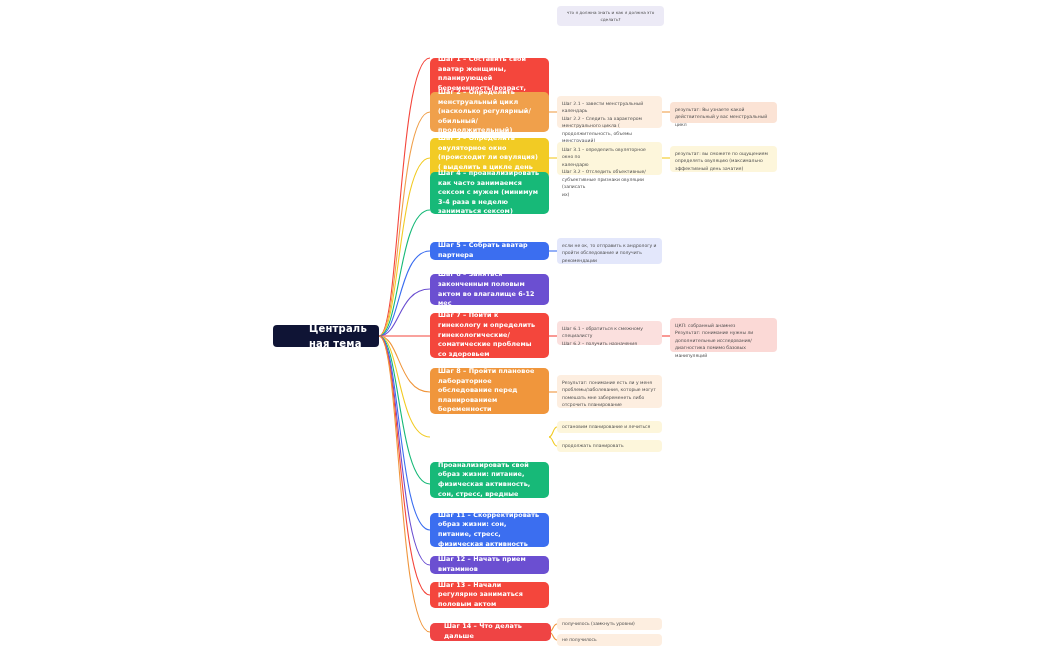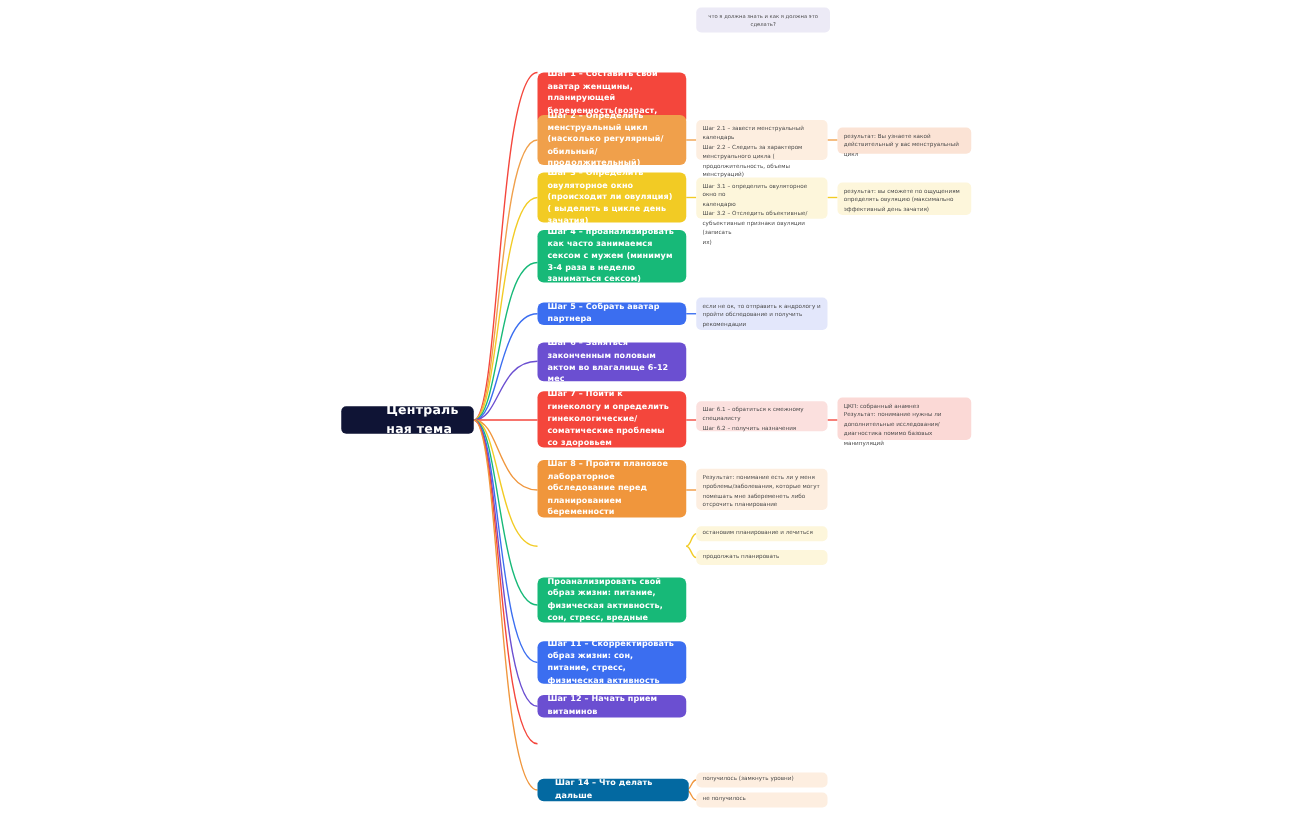--- a/index.html
+++ b/index.html
@@ -127,21 +127,21 @@
     <span class="ln">Шаг 3.2 – Отследить объективные/</span>
     <span class="ln">субъективные признаки овуляции (записать</span>
     <span class="ln">их)</span>
   </div>
   <div class="note" style="left:670px;top:146px;width:107px;height:26px;background:#fdf6db;">
     <span class="ln">результат: вы сможете по ощущениям</span>
     <span class="ln">определять овуляцию (максимально</span>
     <span class="ln">эффективный день зачатия)</span>
   </div>
 
-  <div class="node step" style="left:430px;top:184px;width:119px;height:42px;background:#17b978;">
+  <div class="node step" style="left:430px;top:172px;width:119px;height:42px;background:#17b978;">
     <span>Шаг 4 – проанализировать как часто занимаемся сексом с мужем (минимум 3-4 раза в неделю заниматься сексом)</span>
   </div>
 
   <div class="node step" style="left:430px;top:242px;width:119px;height:18px;background:#3b6ef0;">
     <span>Шаг 5 – Собрать аватар партнера</span>
   </div>
   <div class="note" style="left:557px;top:238px;width:105px;height:26px;background:#e3e7fb;">
     <span class="ln">если не ок, то отправить к андрологу и</span>
     <span class="ln">пройти обследование и получить</span>
     <span class="ln">рекомендации</span>
@@ -188,22 +188,25 @@
   </div>
 
   <div class="node step" style="left:430px;top:513px;width:119px;height:34px;background:#3b6ef0;">
     <span>Шаг 11 – Скорректировать образ жизни: сон, питание, стресс, физическая активность</span>
   </div>
 
   <div class="node step" style="left:430px;top:556px;width:119px;height:18px;background:#6b4fd1;">
     <span>Шаг 12 – Начать прием витаминов</span>
   </div>
 
-
-  <div class="node step" style="left:430px;top:623px;width:121px;height:18px;background:#0369a1;padding-left:14px;">
+  <div class="node step" style="left:430px;top:582px;width:119px;height:26px;background:#f4463c;">
+    <span>Шаг 13 – Начали регулярно заниматься половым актом</span>
+  </div>
+
+  <div class="node step" style="left:430px;top:623px;width:121px;height:18px;background:#ef4444;padding-left:14px;">
     <span>Шаг 14 – Что делать дальше</span>
   </div>
   <div class="note" style="left:557px;top:618px;width:105px;height:12px;background:#fdeee0;padding:2px 5px;">
     <span class="ln">получилось (замкнуть уровни)</span>
   </div>
   <div class="note" style="left:557px;top:634px;width:105px;height:12px;background:#fdeee0;padding:2px 5px;">
     <span class="ln">не получилось</span>
   </div>
 
 </div>

